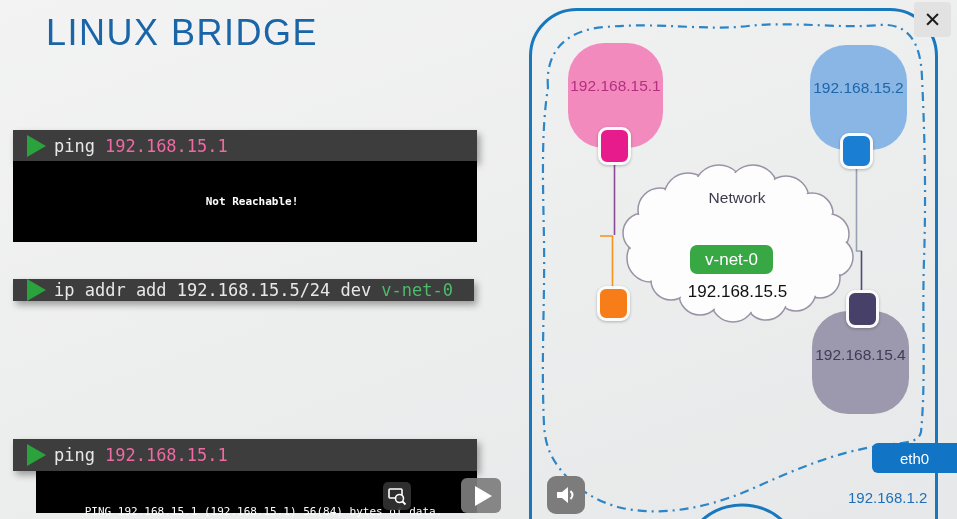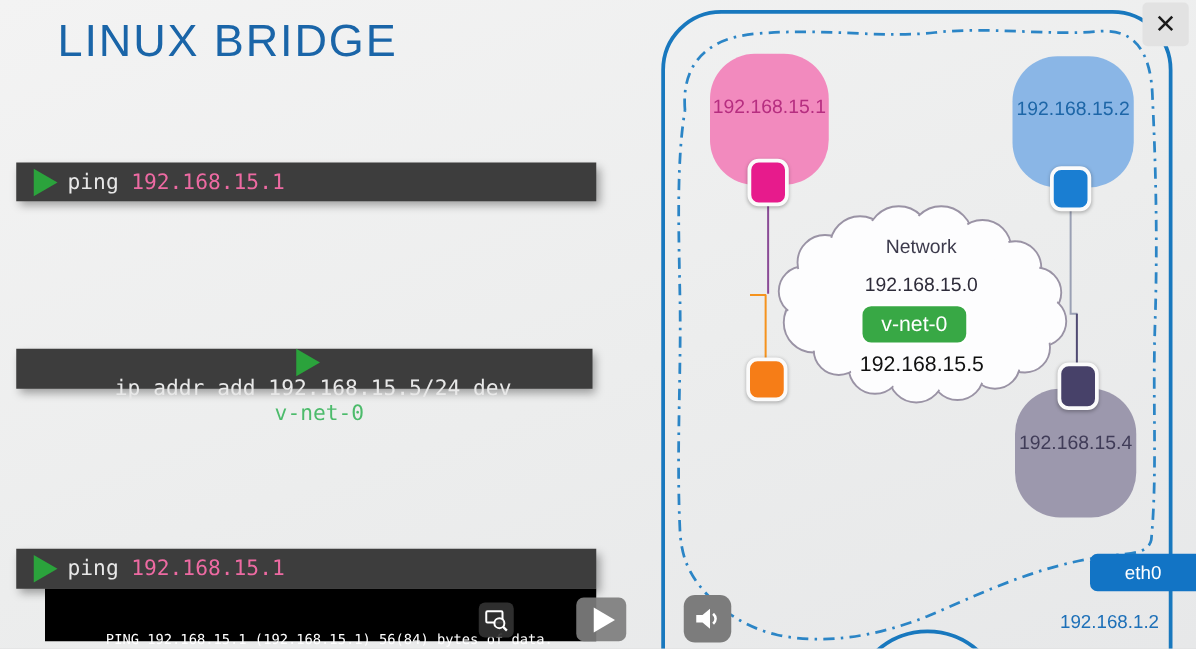--- a/index.html
+++ b/index.html
@@ -27,21 +27,21 @@
   }
   .arg-pink{color:#ed6aa2;margin-left:10px;}
   .arg-green{color:#4cbb6b;margin-left:10px;}
   .term-out{
     background:#000;color:#fff;font-family:"DejaVu Sans Mono",monospace;
     font-size:11px;line-height:14px;white-space:pre;
     padding:6px 0 5px 14px;box-sizing:border-box;font-weight:600;
   }
   .t1{left:13px;top:130px;width:464px;}
   .t2{left:13px;top:279px;width:461px;}
-  .t2 .term-header{height:32px;flex-direction:column;}
+  .t2 .term-header{height:22px;}
   .t3{left:13px;top:439px;width:464px;}
   .t3 .term-header{height:32px;}
   .t3 .term-out{height:42px;font-weight:500;margin-left:23px;}
   
   .zoom-cursor{
     position:absolute;left:383px;top:482px;width:28px;height:28px;
     background:rgba(50,50,50,0.92);border-radius:5px;
     display:flex;align-items:center;justify-content:center;z-index:6;
   }
   .play-btn{
@@ -111,20 +111,23 @@
 
 <div class="stage">
 
   <h1 class="page-title" style="color: rgb(26, 101, 168);">LINUX BRIDGE</h1>
 
   <div class="term t1">
     <div class="term-header">
       <span class="prompt-tri"></span>
       <span>ping</span>
       <span class="arg-pink">192.168.15.1</span>
+    </div>
+    <div class="term-out">
+      <div>Not Reachable!</div>
     </div>
   </div>
 
   <div class="term t2">
     <div class="term-header">
       <span class="prompt-tri"></span>
       <span>ip addr add 192.168.15.5/24 dev</span>
       <span class="arg-green">v-net-0</span>
     </div>
   </div>
@@ -219,21 +222,20 @@
   <div class="node n4" style="background: rgb(156, 152, 173); color: rgb(64, 60, 88);">
     <span>192.168.15.4</span>
   </div>
 
   <div class="port p1" style="background: rgb(231, 27, 140);"></div>
   <div class="port p2" style="background: rgb(26, 126, 210);"></div>
   <div class="port p3" style="background: rgb(246, 125, 23);"></div>
   <div class="port p4" style="background: rgb(71, 65, 105);"></div>
 
   <div class="cloud-label cl-title">Network</div>
-  <div class="cloud-label cl-subnet">192.168.15.0</div>
   <div class="bridge-box" style="background: rgb(56, 168, 69);">v-net-0</div>
   <div class="cloud-label cl-bridge-ip">192.168.15.5</div>
 
   <div class="eth-box" style="background: rgb(18, 116, 197);">eth0</div>
   <div class="eth-ip">192.168.1.2</div>
 
   <button class="close-btn">
     <span>✕</span>
   </button>
 

